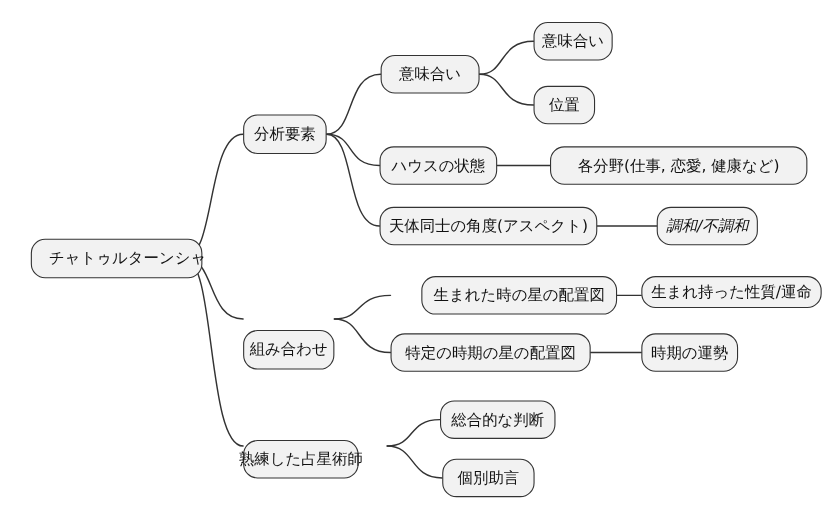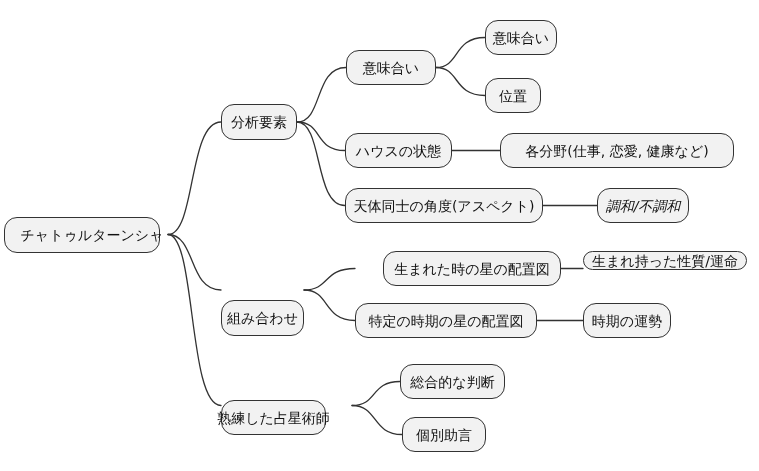--- a/index.html
+++ b/index.html
@@ -61,21 +61,21 @@
     <path d="M452,150.5 L500,150.5"></path>
     <path d="M543,205.5 L597,205.5"></path>
     <path d="M304,290 C330,290 323,268.5 355,268.5"></path>
     <path d="M304,290 C330,290 323,320.5 355,320.5"></path>
     <path d="M533,268.5 L583,268.5"></path>
     <path d="M537,320.5 L583,320.5"></path>
     <path d="M352,405.5 C378,405.5 370,381.5 400,381.5"></path>
     <path d="M352,405.5 C378,405.5 372,434.5 402,434.5"></path>
   </svg>
 
-  <div class="node" style="left:4px; top:217px; width:156px; height:36px;padding-left:24px;">チャトゥルターンシャ</div>
+  <div class="node" style="left:28px; top:217px; width:156px; height:36px;padding-left:24px;">チャトゥルターンシャ</div>
 
   <div class="node" style="left:221px; top:104px; width:76px; height:36px;">分析要素</div>
 
   <div class="node" style="left:346px; top:50px; width:90px; height:35px;">意味合い</div>
 
   <div class="node" style="left:485px; top:20px; width:72px; height:35px;">意味合い</div>
 
   <div class="node" style="left:485px; top:78px; width:56px; height:35px;">位置</div>
 
   <div class="node" style="left:345px; top:133px; width:107px; height:35px;">ハウスの状態</div>
@@ -83,21 +83,21 @@
   <div class="node" style="left:500px; top:133px; width:234px; height:35px;">各分野(仕事, 恋愛, 健康など)</div>
 
   <div class="node" style="left:345px; top:188px; width:198px; height:35px;">天体同士の角度(アスペクト)</div>
 
   <div class="node" style="left:597px; top:188px; width:92px; height:35px;font-style:italic;">調和/不調和</div>
 
   <div class="node" style="left:221px; top:272px; width:83px; height:36px;margin-top:28px;">組み合わせ</div>
 
   <div class="node" style="left:355px; top:251px; width:178px; height:35px;margin-left:28px;">生まれた時の星の配置図</div>
 
-  <div class="node" style="left:583px; top:251px; width:164px; height:19px;">生まれ持った性質/運命</div>
+  <div class="node" style="left:583px; top:251px; width:164px; height:29px;">生まれ持った性質/運命</div>
 
   <div class="node" style="left:355px; top:303px; width:182px; height:35px;">特定の時期の星の配置図</div>
 
   <div class="node" style="left:583px; top:303px; width:88px; height:35px;">時期の運勢</div>
 
   <div class="node" style="left:221px; top:400px; width:105px; height:35px;">熟練した占星術師</div>
 
   <div class="node" style="left:400px; top:364px; width:105px; height:35px;">総合的な判断</div>
 
   <div class="node" style="left:402px; top:417px; width:84px; height:35px;">個別助言</div>

